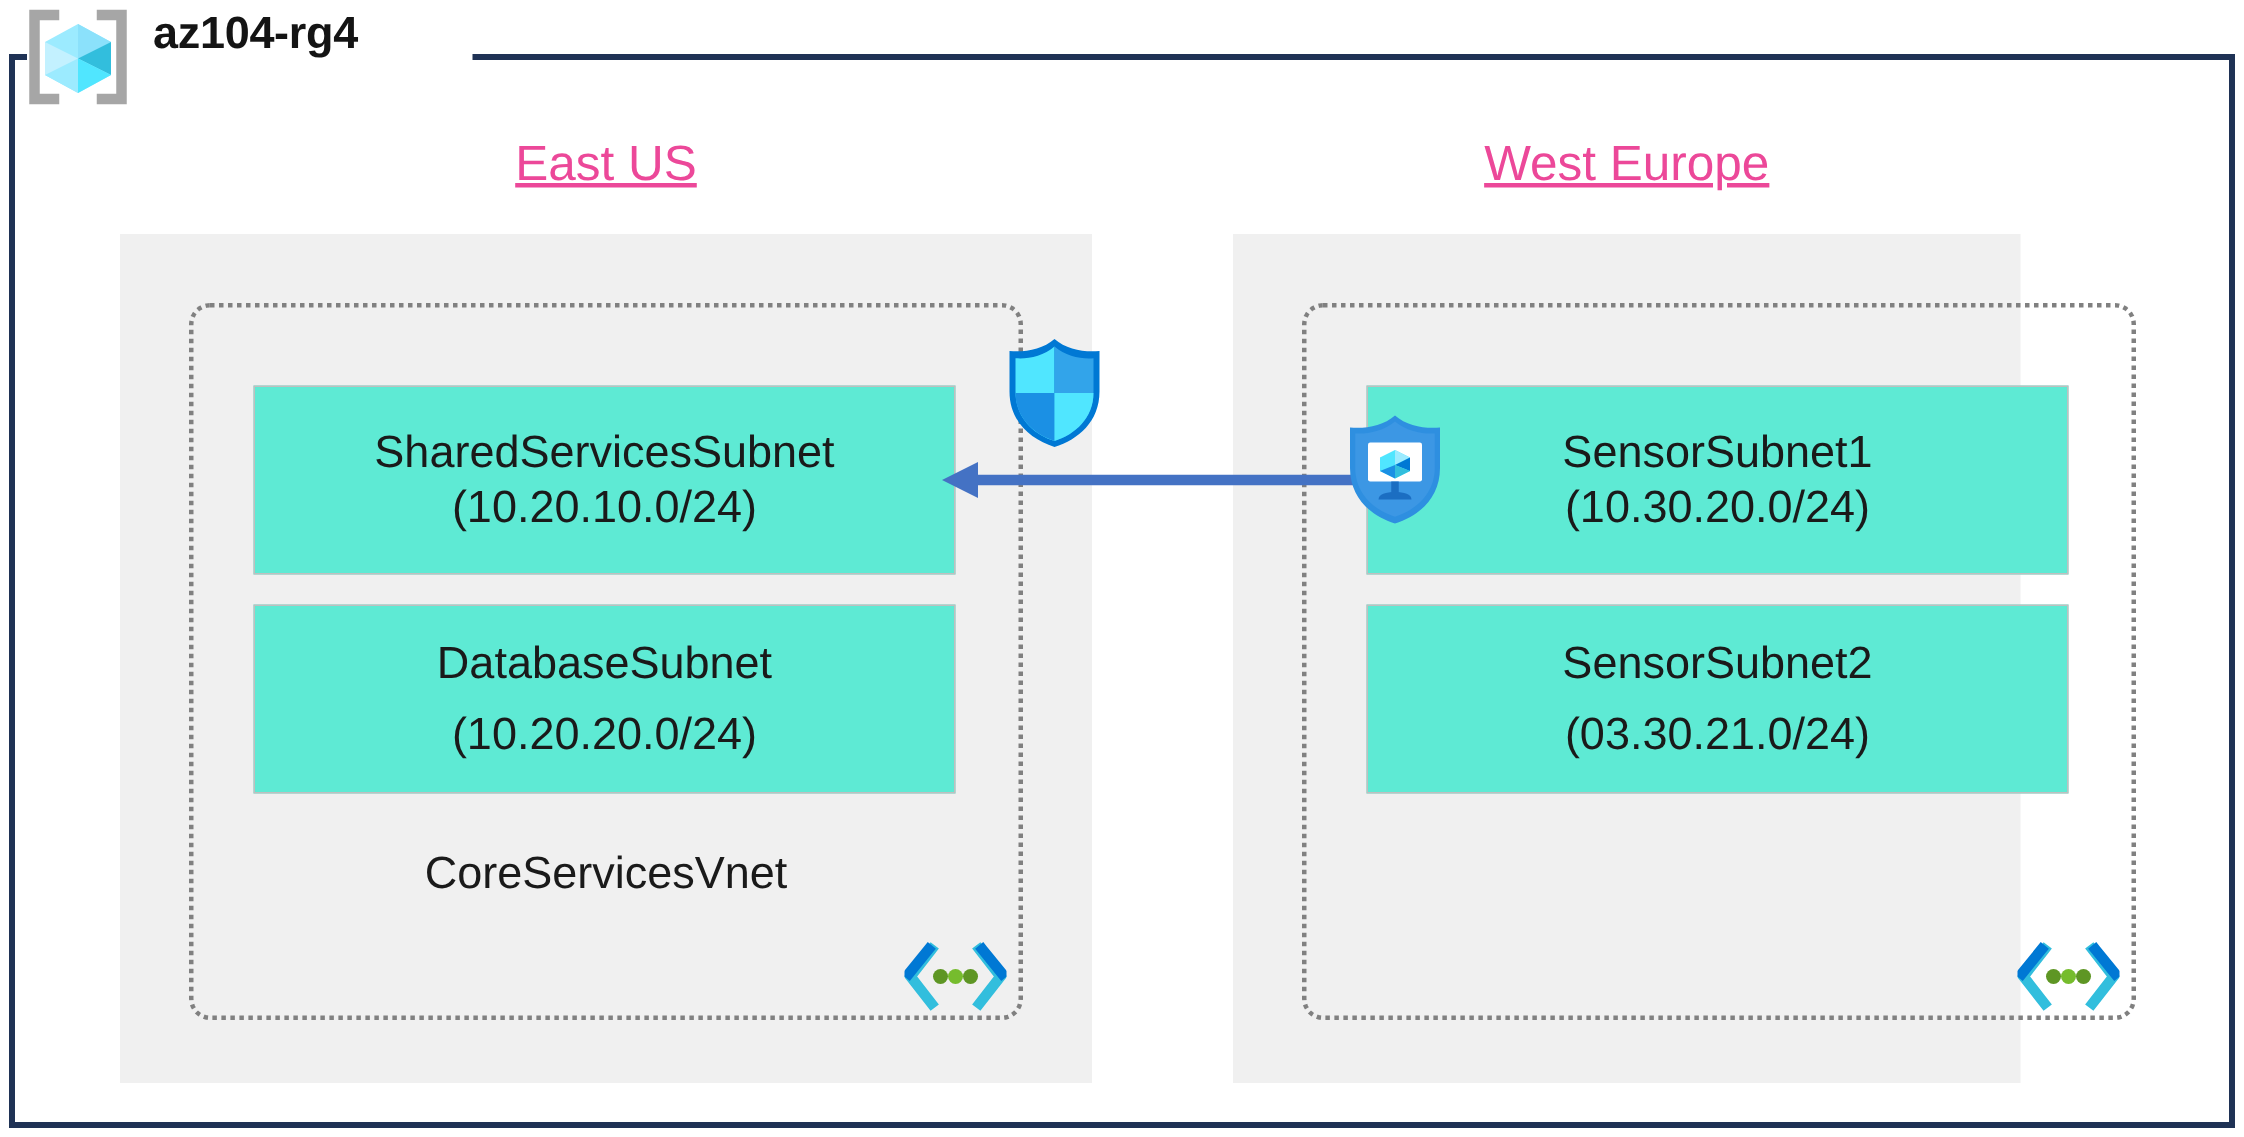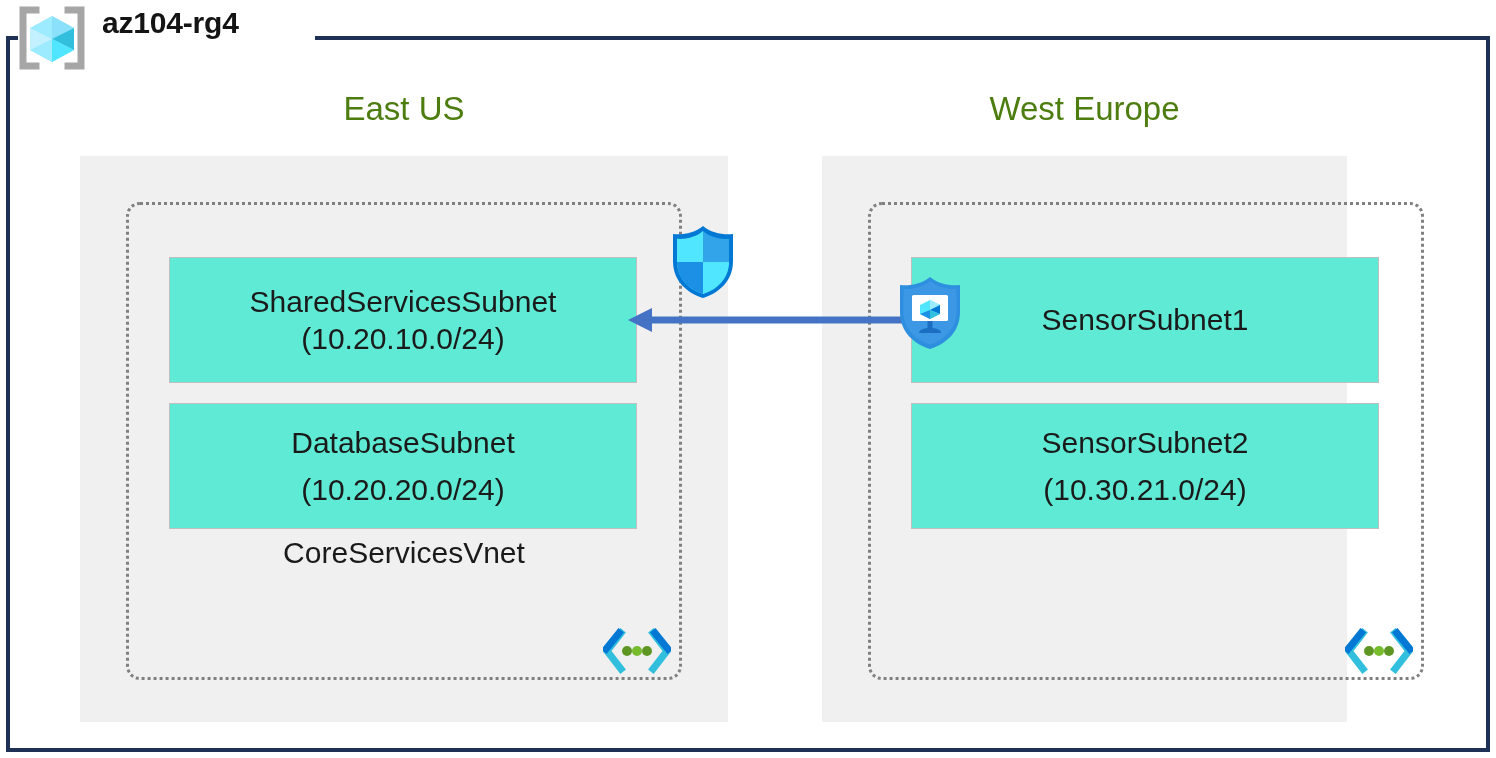--- a/index.html
+++ b/index.html
@@ -75,22 +75,23 @@
   .region {
     position: absolute;
   }
   .region-label {
     position: absolute;
     top: 0;
     left: 0;
     width: 100%;
     text-align: center;
     font-size: 33px;
-    color: #4d7c0f;
+    color: #ec4899;
     white-space: nowrap;
+    text-decoration: underline;
   }
   .region-box {
     position: absolute;
     top: 66px;
     left: 0;
     width: 100%;
     height: 566px;
     background: #F0F0F0;
   }
 
@@ -130,21 +131,21 @@
     font-size: 30px;
     color: #1a1a1a;
     line-height: 1.18;
     white-space: nowrap;
   }
 
   
   .vnet-caption {
     position: absolute;
     left: 0;
-    top: 330px;
+    top: 360px;
     width: 100%;
     text-align: center;
   }
   .vnet-caption div { line-height: 1.2; }
 
   
   .vnet-glyph {
     position: absolute;
     right: 8px;
     bottom: 2px;
@@ -240,40 +241,41 @@
   <div class="region" style="left:822px; top:90px; width:525px; height:640px;">
 
     <div class="region-label">West Europe</div>
 
     <div class="region-box"></div>
 
     <div class="vnet" style="left:46px; width:556px;">
 
       <div class="subnet subnet-1">
         <div class="subnet-name">SensorSubnet1</div>
+        <div class="subnet-cidr">(10.30.20.0/24)</div>
 
         <svg class="shield-nsg shield-right" viewBox="0 0 72 78">
           <path d="M36 3 C28 10 16 12 6 11 L6 38 C6 58 20 70 36 75 C52 70 66 58 66 38 L66 11 C56 12 44 10 36 3 Z" fill="#2E8FE0"></path>
           <path d="M36 7 C28.5 13.5 17.5 15.5 9.5 15 L9.5 38 C9.5 55 22 66 36 70.5 C50 66 62.5 55 62.5 38 L62.5 15 C54.5 15.5 43.5 13.5 36 7 Z" fill="#3C97E4"></path>
           <rect x="18" y="21" width="36" height="26" rx="1.5" fill="#FFFFFF"></rect>
           <rect x="20.5" y="23.5" width="31" height="21" fill="#FFFFFF"></rect>
           <polygon points="36,26 46,31 46,40 36,45 26,40 26,31" fill="#50E6FF"></polygon>
           <polygon points="36,26 46,31 36,36" fill="#9CEBFF"></polygon>
           <polygon points="46,31 46,40 36,36" fill="#0078D4"></polygon>
           <polygon points="36,36 46,40 36,45" fill="#32BEDD"></polygon>
           <polygon points="26,31 36,36 26,40" fill="#50E6FF"></polygon>
           <polygon points="36,36 36,45 26,40" fill="#1B90E4"></polygon>
           <rect x="33.5" y="47" width="5" height="7" fill="#1B6EC2"></rect>
           <path d="M25 59 C25 55.5 30 54 36 54 C42 54 47 55.5 47 59 Z" fill="#1B6EC2"></path>
         </svg>
       </div>
 
       <div class="subnet subnet-2">
         <div class="subnet-name">SensorSubnet2</div>
-        <div class="subnet-cidr">(10.30.21.0/24)</div>
+        <div class="subnet-cidr">(03.30.21.0/24)</div>
       </div>
 
       <svg class="vnet-glyph" viewBox="0 0 68 48">
         <path d="M18 6 L4 24 L18 42" fill="none" stroke="#32BEDD" stroke-width="7" stroke-linecap="square"></path>
         <path d="M16 6 L3 22" fill="none" stroke="#0078D4" stroke-width="7" stroke-linecap="square"></path>
         <path d="M50 6 L64 24 L50 42" fill="none" stroke="#32BEDD" stroke-width="7" stroke-linecap="square"></path>
         <path d="M52 6 L65 22" fill="none" stroke="#0078D4" stroke-width="7" stroke-linecap="square"></path>
         <circle cx="24" cy="24" r="5" fill="#5E9624"></circle>
         <circle cx="34" cy="24" r="5" fill="#76BC2D"></circle>
         <circle cx="44" cy="24" r="5" fill="#5E9624"></circle>

